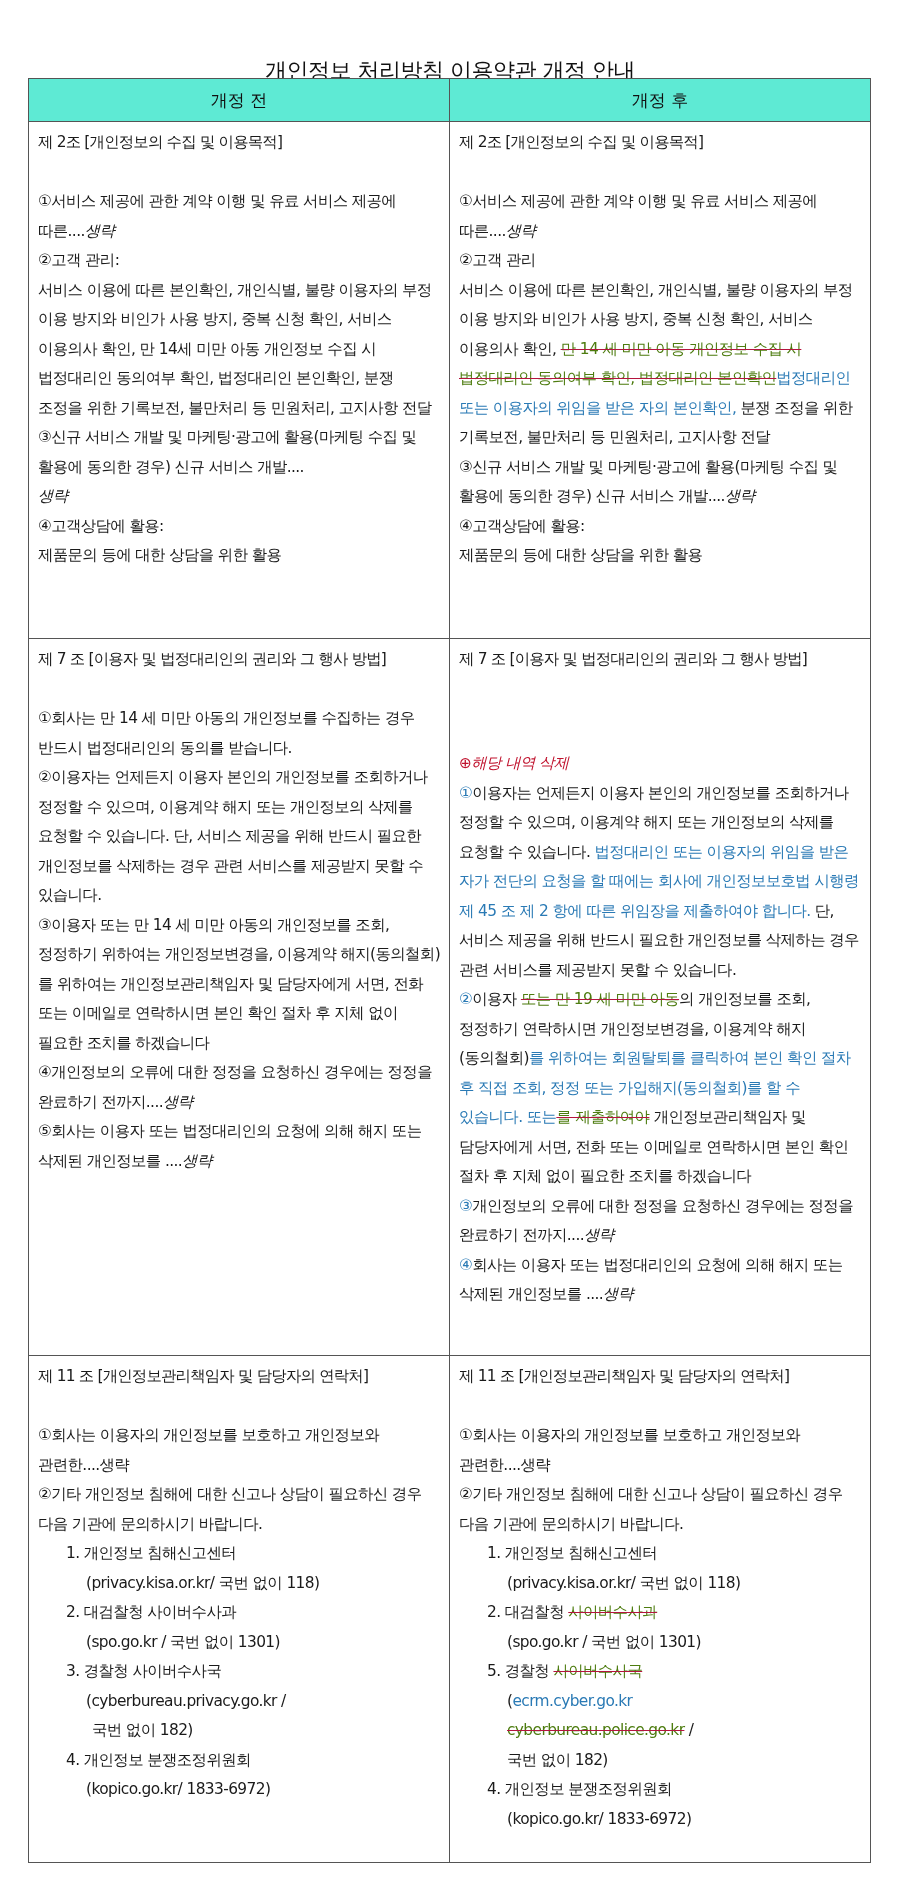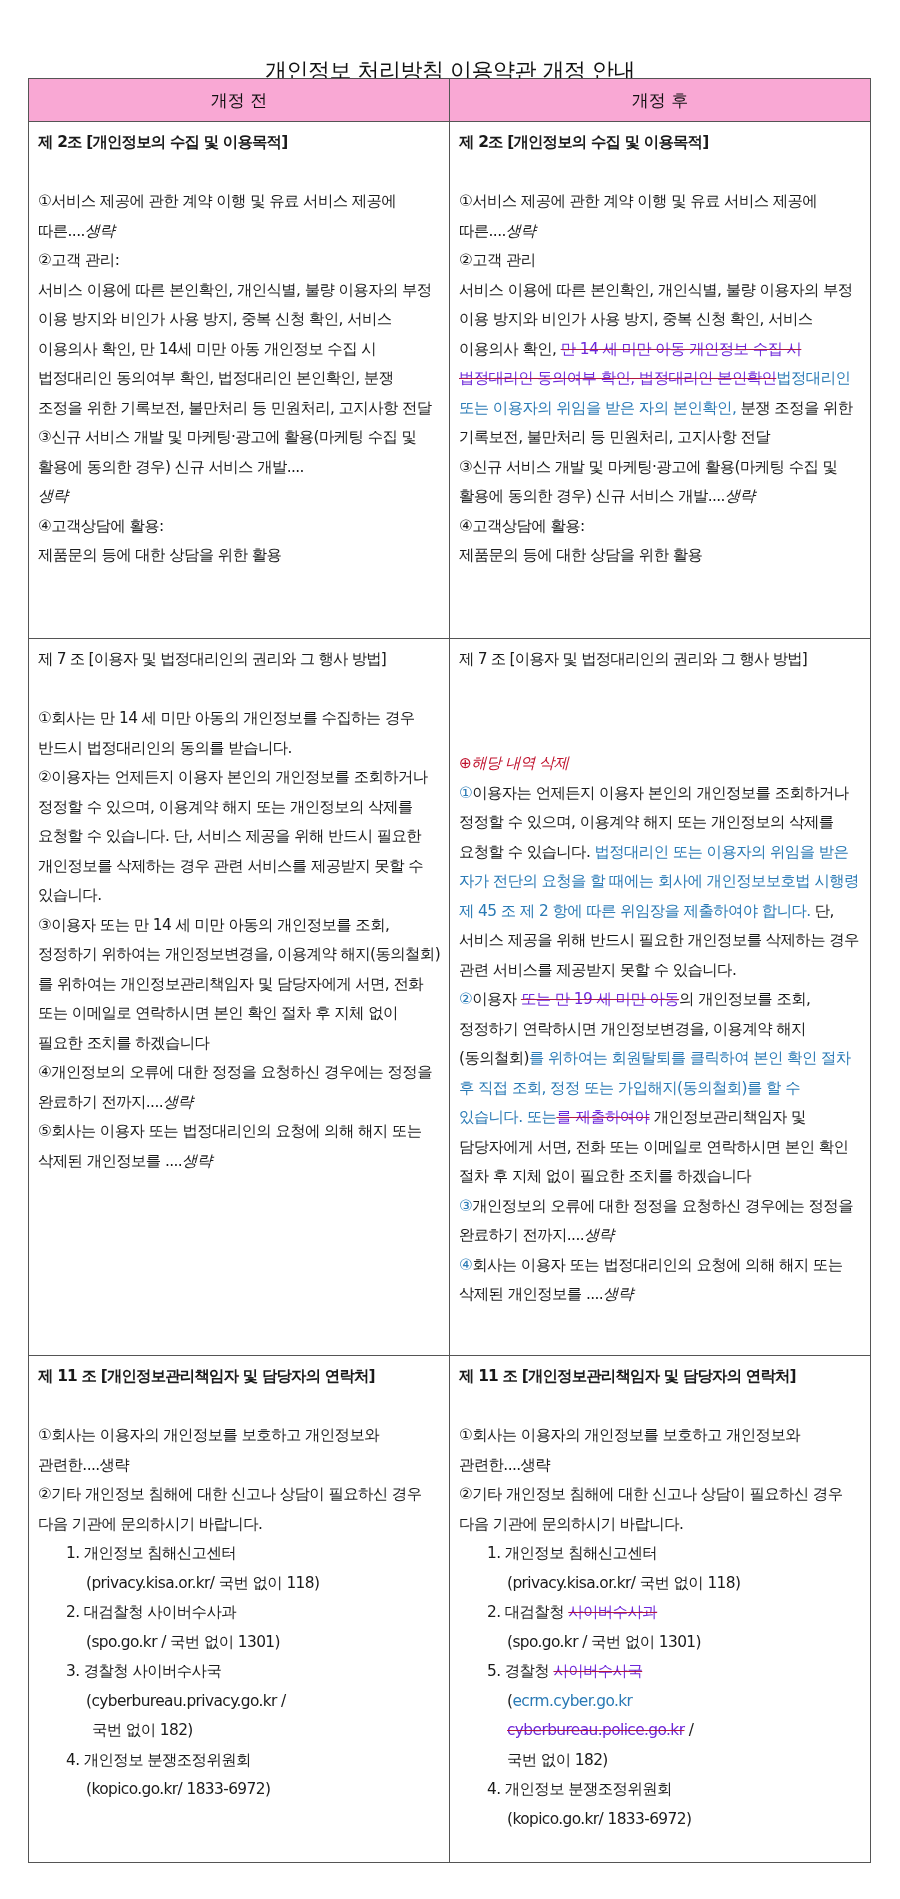--- a/index.html
+++ b/index.html
@@ -15,32 +15,32 @@
     margin-top: 32px;
   }
   table.cmp {
     position: absolute; top: 78px; left: 28px;
     width: 843px; border-collapse: collapse; table-layout: fixed;
   }
   table.cmp th, table.cmp td {
     border: 1.5px solid #555;
   }
   table.cmp th {
-    background: #f9a8d4; height: 40px; font-weight: normal;
+    background: #5eead4; height: 40px; font-weight: normal;
     font-size: 17px; text-align: center; color: #111;
   }
   table.cmp td {
     vertical-align: top; padding: 6px 8px 10px 9px;
     font-size: 15.4px; line-height: 29.5px; letter-spacing: -0.6px;
     word-break: keep-all;
   }
-  .art { font-weight: bold; letter-spacing: -0.8px; }
+  .art { font-weight: normal; letter-spacing: -0.8px; }
   .gap { height: 29.5px; }
   .om { font-style: italic; }
-  .del { color: #6d28d9; text-decoration: line-through; text-decoration-color: #b5143e; margin-top: 46px; }
+  .del { color: #4d7c0f; text-decoration: line-through; text-decoration-color: #b5143e; margin-top: 46px; }
   .ins { color: #2a7ab5; }
   .note { color: #c0142f; font-style: italic; margin-top: 45px; }
   .lst { padding-left: 28px; }
   .lst .url { padding-left: 20px; }
   .lst .url2 { padding-left: 26px; }
   tr.r1 td { height: 500px; }
   tr.r2 td { height: 700px; }
   tr.r3 td { height: 490px; }
 </style>
 </head>

